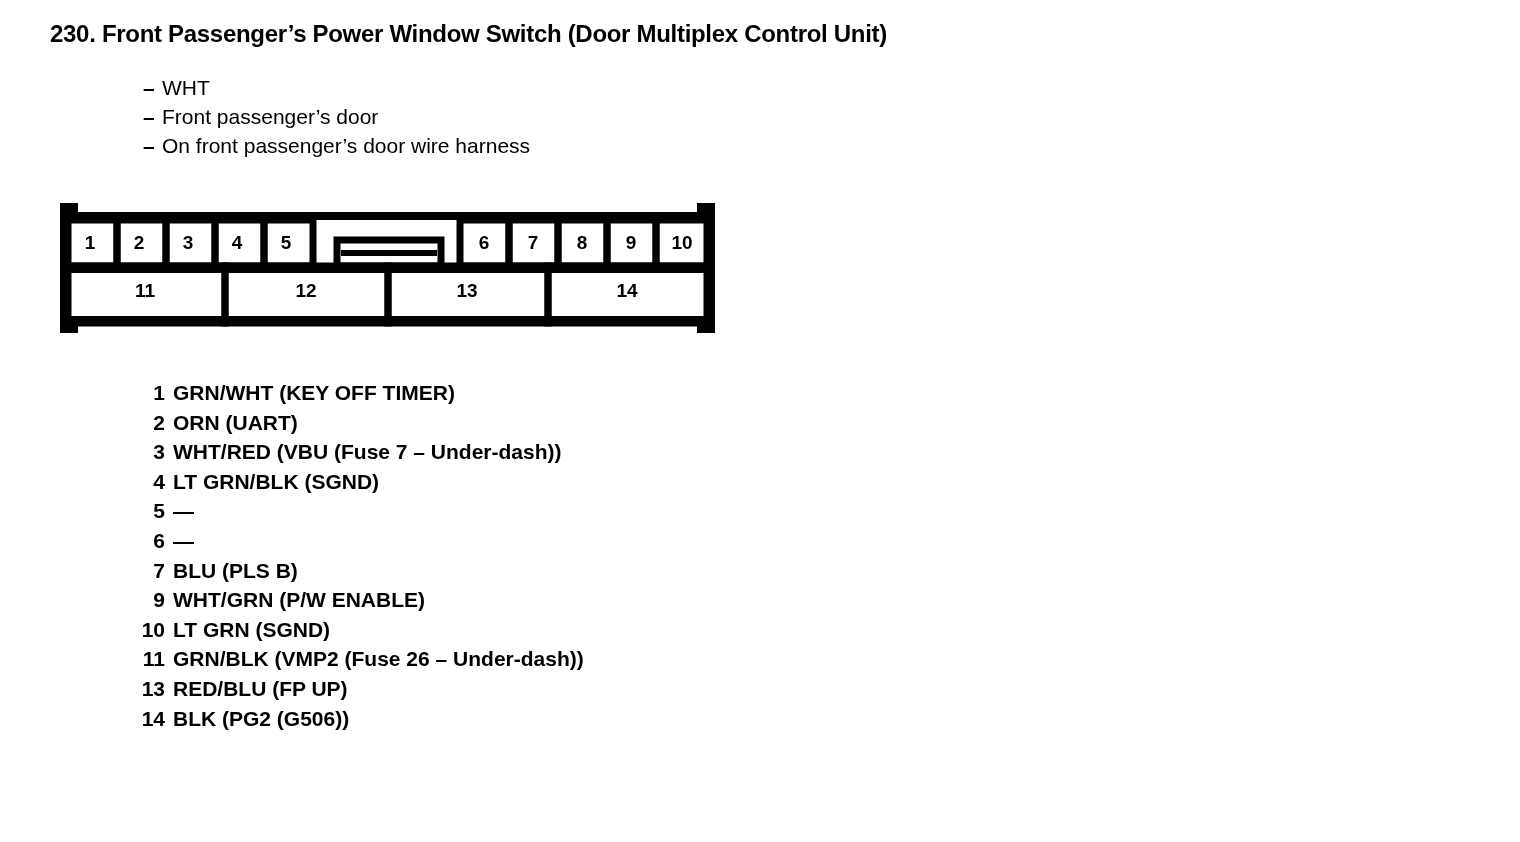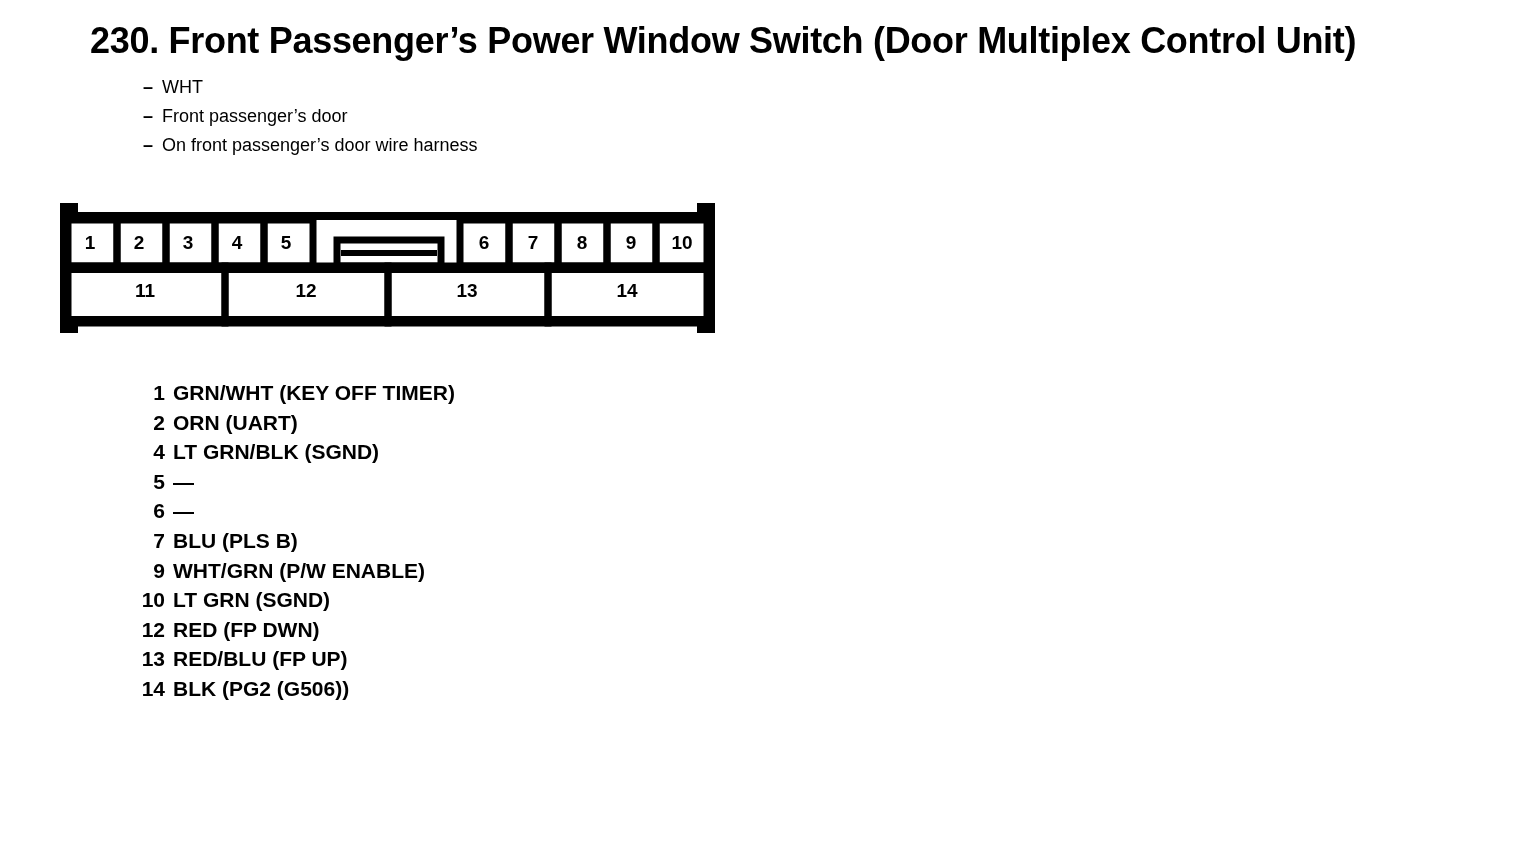--- a/index.html
+++ b/index.html
@@ -15,34 +15,33 @@
     font-family: "Liberation Sans", sans-serif;
     color: #000000;
     -webkit-font-smoothing: none;
   }
 
   
   .page-title {
     position: absolute;
     left: 50px;
     top: 21px;
-    font-size: 36px;
+    font-size: 24px;
     font-weight: bold;
     letter-spacing: -0.3px;
     white-space: nowrap;
     line-height: 1.1;
-    margin-left: 40px;
   }
 
   
   .subtitle-block {
     position: absolute;
     left: 143px;
     top: 73px;
-    font-size: 18px;
+    font-size: 21px;
     line-height: 29px;
   }
   .subtitle-line {
     white-space: nowrap;
   }
   .subtitle-dash {
     display: inline-block;
     width: 19px;
     font-weight: bold;
   }
@@ -175,39 +174,42 @@
 </div>
 
 <div class="pin-list">
   <div class="pin-row">
     <span class="pin-num">1</span><span class="pin-desc">GRN/WHT (KEY OFF TIMER)</span>
   </div>
   <div class="pin-row">
     <span class="pin-num">2</span><span class="pin-desc">ORN (UART)</span>
   </div>
   <div class="pin-row">
+    <span class="pin-num">3</span><span class="pin-desc">WHT/RED (VBU (Fuse 7 – Under-dash))</span>
+  </div>
+  <div class="pin-row">
     <span class="pin-num">4</span><span class="pin-desc">LT GRN/BLK (SGND)</span>
   </div>
   <div class="pin-row">
     <span class="pin-num">5</span><span class="pin-desc">—</span>
   </div>
   <div class="pin-row">
     <span class="pin-num">6</span><span class="pin-desc">—</span>
   </div>
   <div class="pin-row">
     <span class="pin-num">7</span><span class="pin-desc">BLU (PLS B)</span>
   </div>
   <div class="pin-row">
     <span class="pin-num">9</span><span class="pin-desc">WHT/GRN (P/W ENABLE)</span>
   </div>
   <div class="pin-row">
     <span class="pin-num">10</span><span class="pin-desc">LT GRN (SGND)</span>
   </div>
   <div class="pin-row">
-    <span class="pin-num">12</span><span class="pin-desc">RED (FP DWN)</span>
+    <span class="pin-num">11</span><span class="pin-desc">GRN/BLK (VMP2 (Fuse 26 – Under-dash))</span>
   </div>
   <div class="pin-row">
     <span class="pin-num">13</span><span class="pin-desc">RED/BLU (FP UP)</span>
   </div>
   <div class="pin-row">
     <span class="pin-num">14</span><span class="pin-desc">BLK (PG2 (G506))</span>
   </div>
 </div>
 
 </body></html>

